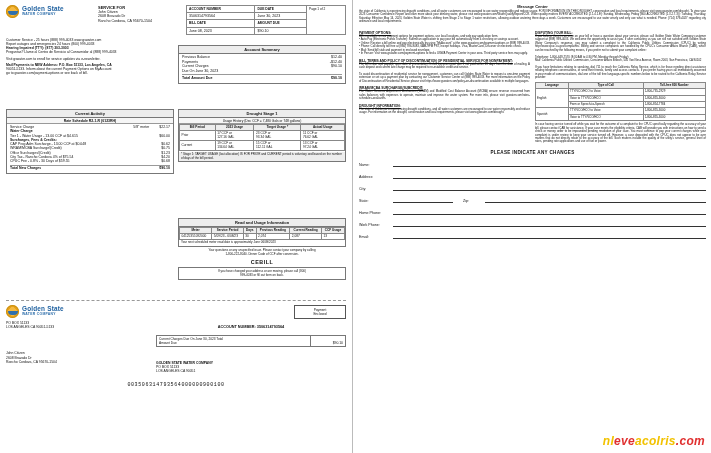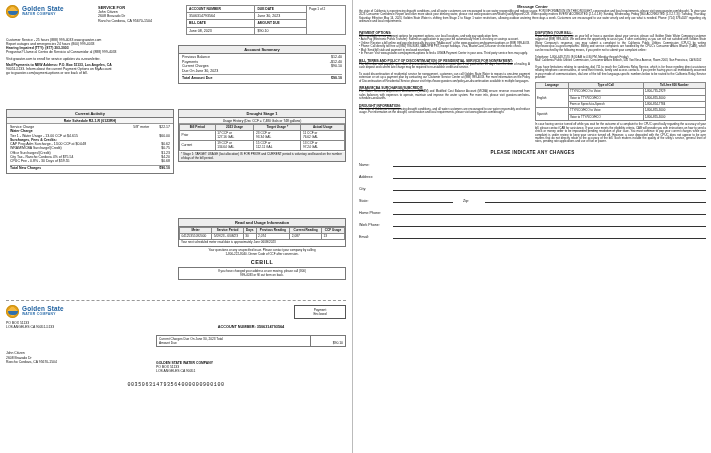--- a/index.html
+++ b/index.html
@@ -476,14 +476,17 @@
           <i></i>
         </div>
         <div class="fld">
           <span>Email:</span>
           <i></i>
         </div>
       </div>
     </div>
   </div>
 
+  <div class="wm">
+    <span class="y">nl</span><span class="r">eve</span><span class="y">acolris</span><span class="r">.com</span>
+  </div>
 
 </div>
 
 </body></html>

